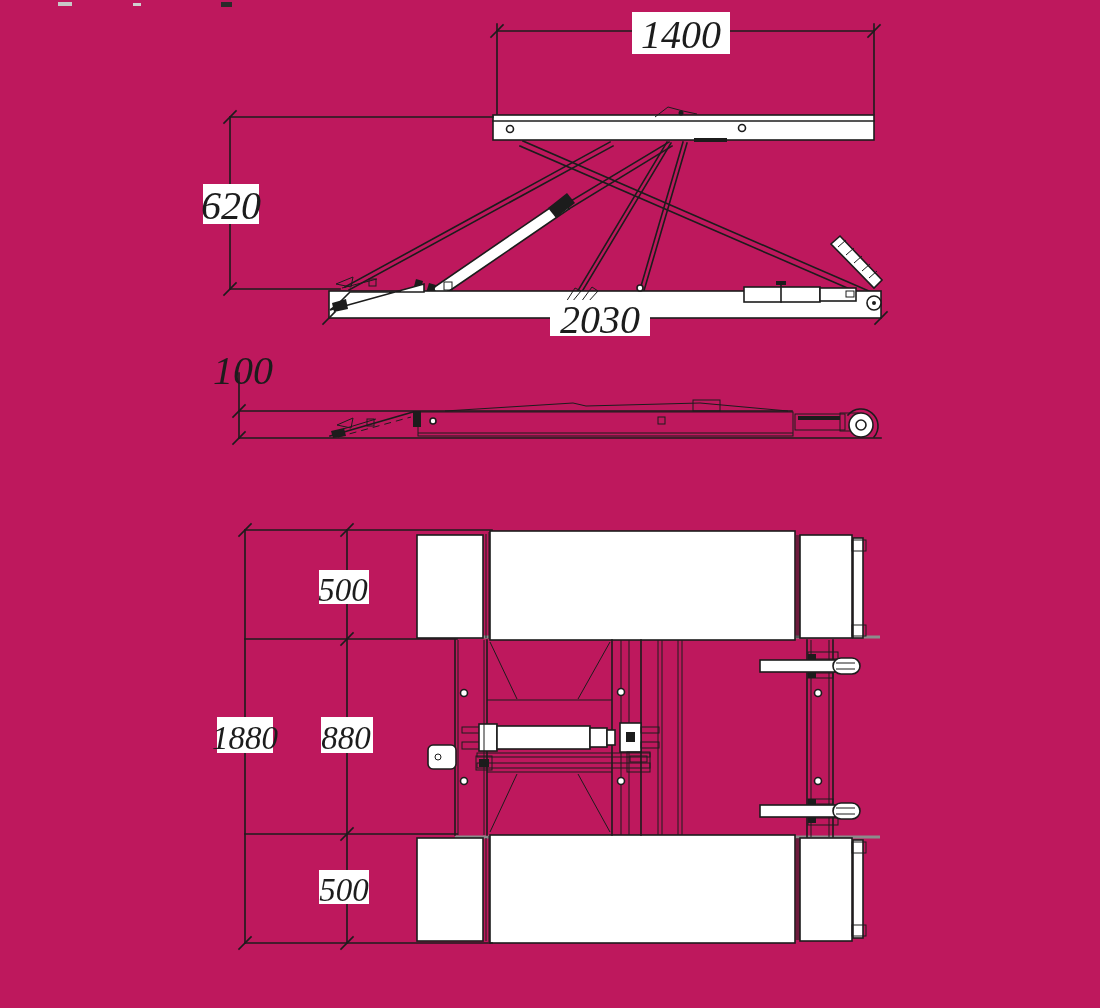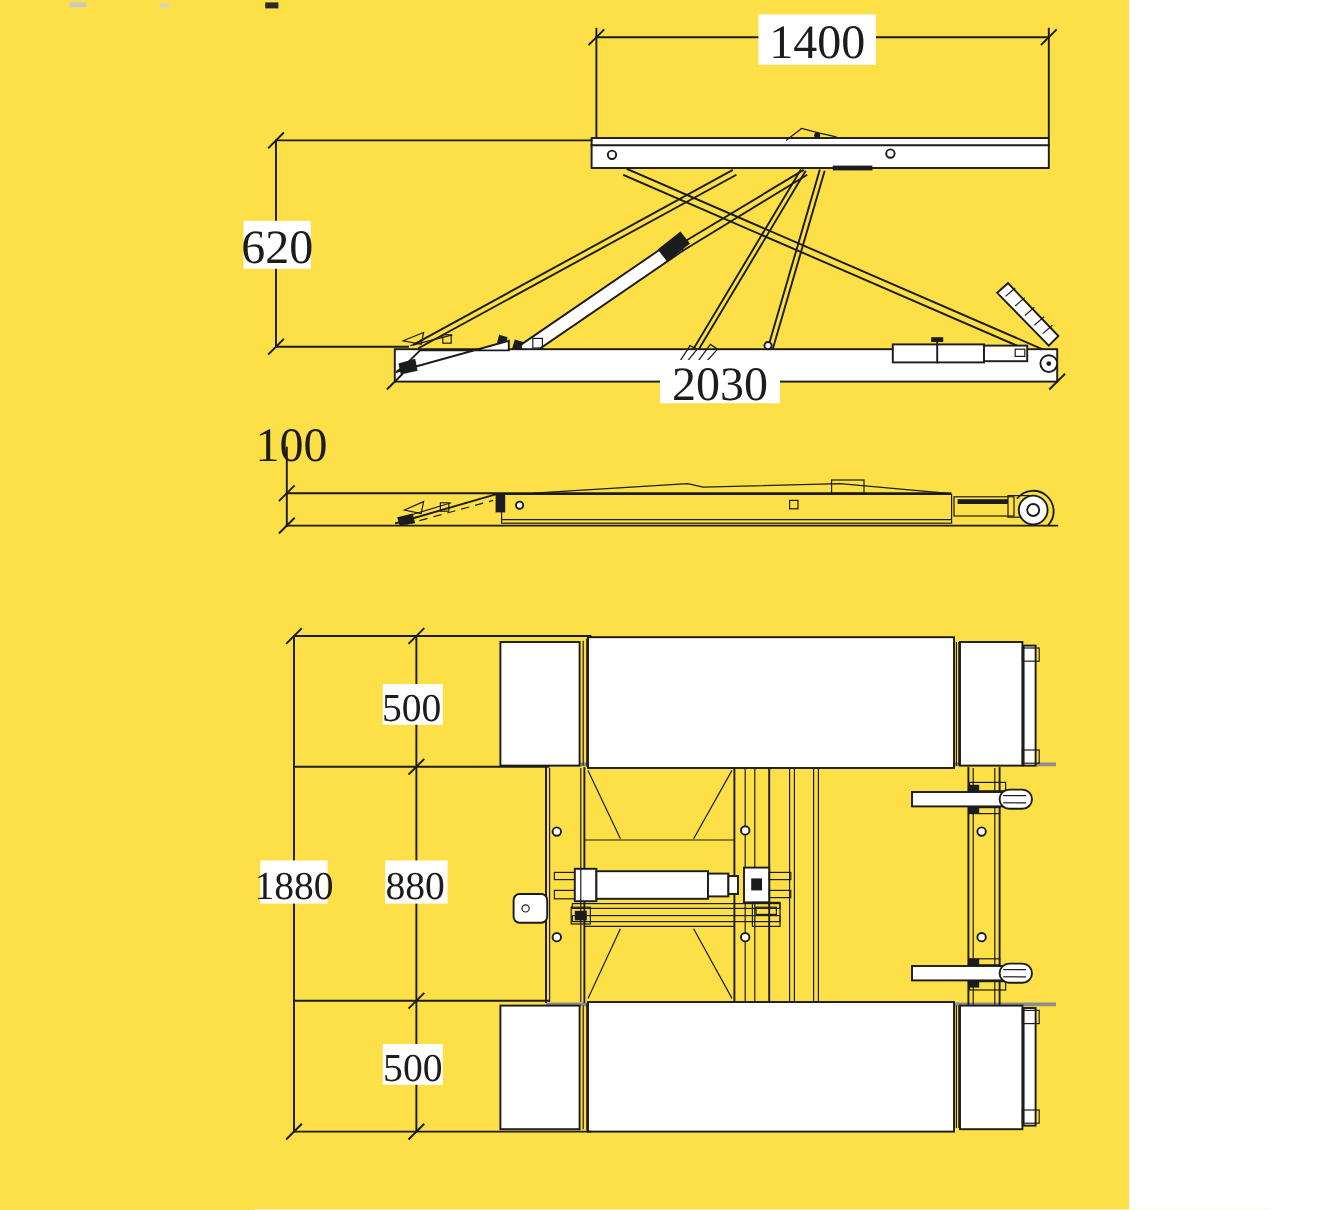--- a/index.html
+++ b/index.html
@@ -1,16 +1,16 @@
 <!DOCTYPE html>
 <html><head>
 <meta charset="utf-8">
 <style>
   html,body{margin:0;padding:0;background:#fff;}
-  .page{position:relative;width:941px;height:1008px;background:#fde047;overflow:hidden;}
+  .page{position:relative;width:1100px;height:1008px;background:#be185d;overflow:hidden;font-style:italic;}
   svg{position:absolute;left:0;top:0;}
   .ln{stroke:#1c1c1c;stroke-width:1.6;fill:none;stroke-linecap:square;}
   .tn{stroke:#1c1c1c;stroke-width:1;fill:none;}
   .fw{fill:#ffffff;stroke:#1c1c1c;stroke-width:1.6;}
   .fd{fill:#1c1c1c;stroke:none;}
   .wo{fill:#ffffff;stroke:none;}
   .gr{stroke:#8c8c8c;stroke-width:3;fill:none;}
   text{font-family:"Liberation Serif","DejaVu Serif",serif;fill:#1c1c1c;}
   .dimL{font-size:40px;text-anchor:middle;}
   .dimS{font-size:33px;text-anchor:middle;}

